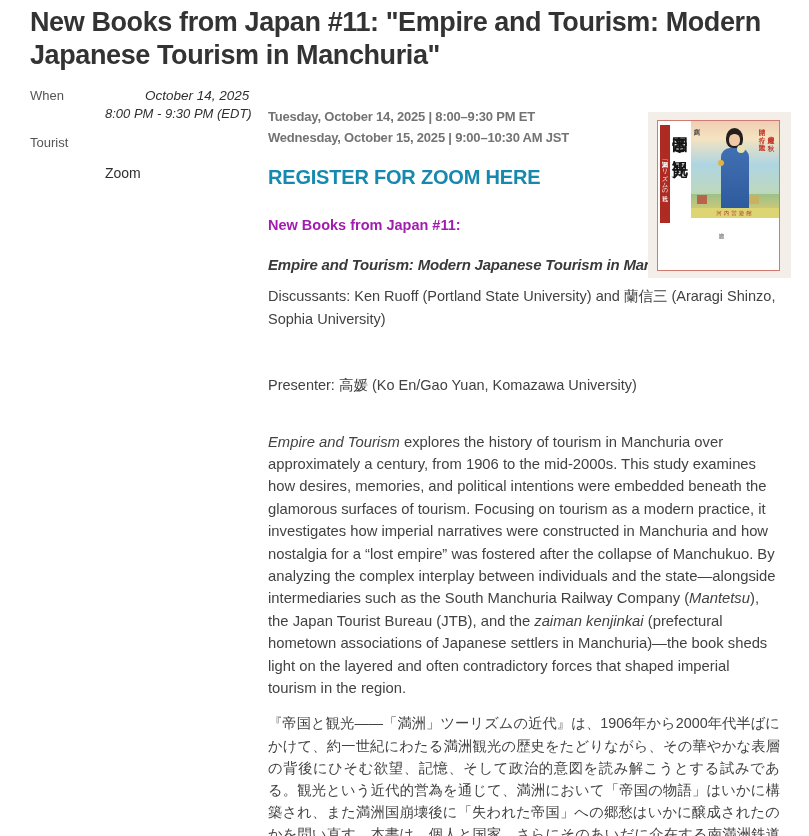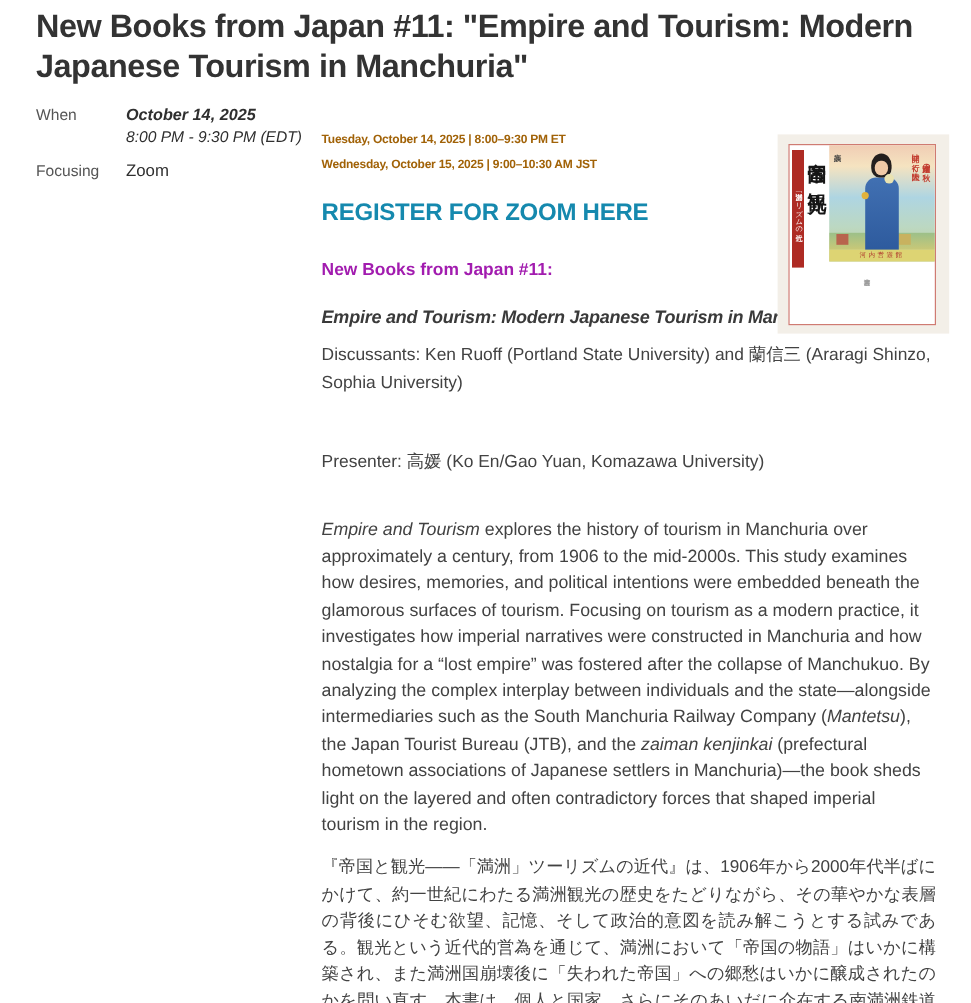--- a/index.html
+++ b/index.html
@@ -12,26 +12,26 @@
     position:absolute; left:30px; top:6px; width:748px;
     font-size:27px; line-height:33px; font-weight:bold; color:#333333;
     letter-spacing:-0.4px;
   }
   
   .meta { position:absolute; left:30px; top:87px; width:225px; font-size:13px; color:#333; }
   .meta-row { display:flex; align-items:flex-start; }
   .meta-row + .meta-row { margin-top:11px; }
   .meta-label { width:75px; color:#555555; font-size:13px; padding-top:1px; }
   .meta-value { color:#2f2f2f; }
-  .when-date { font-weight:bold; font-style:italic; font-size:13.5px; line-height:18px; }
+  .when-date { font-weight:normal; font-style:italic; font-size:13.5px; line-height:18px;margin-left:40px; }
   .when-time { font-style:italic; font-size:13px; line-height:18px; }
-  .loc-value { font-size:14px; }
+  .loc-value { font-size:14px;margin-top:31px; }
   
   .main { position:absolute; left:268px; top:106px; width:512px; color:#404040; }
-  .dt-line { font-weight:bold; color:#a16207; font-size:10px; line-height:21px; letter-spacing:-0.2px; }
+  .dt-line { font-weight:bold; color:#737373; font-size:13px; line-height:21px; letter-spacing:-0.2px; }
   .register { display:inline-block; margin-top:20px; color:#1589ae; font-weight:bold;
               font-size:20px; line-height:18px; letter-spacing:-0.2px; text-decoration:none; cursor:pointer; }
   .series-heading { margin-top:28px; font-weight:bold; color:#a21caf; font-size:14.5px; line-height:18px; }
   .jp-title { margin-top:13px; font-weight:bold; color:#3a3a3a; font-size:15.5px; line-height:20px; }
   .en-title { margin-top:21px; font-weight:bold; font-style:italic; color:#3a3a3a; font-size:15px; line-height:19px; letter-spacing:-0.2px; }
   .person { margin-top:11px; font-size:14.5px; line-height:22.5px; color:#424242; }
   .person.first { margin-top:44px; }
   .desc-en { margin-top:34px; font-size:14.8px; line-height:22.4px; color:#424242; }
   .desc-en .it { font-style:italic;text-align:center; }
   .desc-jp { margin-top:13px; font-size:14.3px; line-height:22.2px; color:#424242; text-align:justify; }
@@ -94,21 +94,21 @@
 
   <div class="meta">
     <div class="meta-row">
       <div class="meta-label">When</div>
       <div class="meta-value">
         <div class="when-date">October 14, 2025</div>
         <div class="when-time">8:00 PM - 9:30 PM (EDT)</div>
       </div>
     </div>
     <div class="meta-row">
-      <div class="meta-label">Focusing</div>
+      <div class="meta-label">Tourist</div>
       <div class="meta-value loc-value">Zoom</div>
     </div>
   </div>
 
   <div class="main">
     <div class="dt-line">Tuesday, October 14, 2025 | 8:00–9:30 PM ET</div>
     <div class="dt-line">Wednesday, October 15, 2025 | 9:00–10:30 AM JST</div>
 
     <a class="register" href="#">REGISTER FOR ZOOM HERE</a>
 

